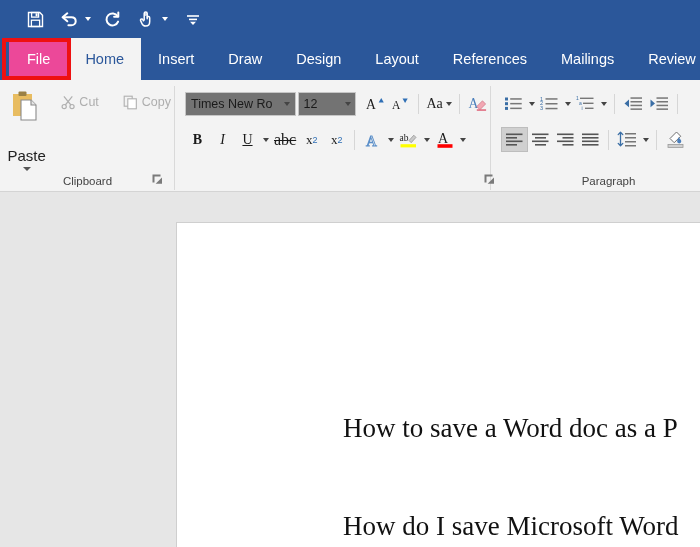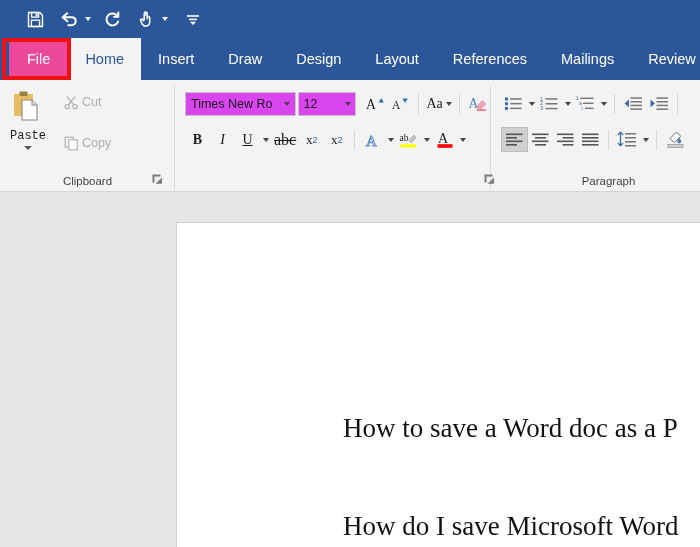--- a/index.html
+++ b/index.html
@@ -100,44 +100,44 @@
   .dialog-launcher svg { display: block; }
 
   
   .clipboard-group { width: 175px; display: flex; }
   .paste-btn {
     width: 56px; height: 84px;
     display: flex; flex-direction: column;
     align-items: center; justify-content: flex-start;
     padding-top: 6px;
   }
-  .paste-label { font-size: 12px; color: #222; margin-top: 2px; font-family: Liberation Mono, monospace; }
+  .paste-label { font-size: 15px; color: #222; margin-top: 20px; }
   .paste-caret {
     margin-top: 3px; width: 0; height: 0;
     border-left: 4px solid transparent;
     border-right: 4px solid transparent;
     border-top: 4.5px solid #555;
   }
-  .clip-cmds { padding-top: 8px; display: flex; flex-direction: column; gap: 19px; }
+  .clip-cmds { padding-top: 8px; display: flex; flex-direction: row; gap: 13px; }
   .clip-cmd {
     display: flex; align-items: center;
     height: 22px; padding: 0 4px;
     font-size: 12.5px;
   }
   .clip-cmd .ic { width: 22px; display: flex; align-items: center; justify-content: center; }
   .clip-cmd.disabled { color: #aeaeae; }
   .clip-cmd.enabled { color: #1a1a1a; }
 
   
   .font-group { width: 316px; padding-left: 10px; }
   .row { display: flex; align-items: center; height: 27px; }
   .row.r1 { margin-top: 7px; }
   .row.r2 { margin-top: 9px; }
   .combo {
-    height: 24px; background: #d946ef;
+    height: 24px; background: #737373;
     border: 1px solid #c6c6c6;
     display: flex; align-items: center;
     font-size: 12.5px; color: #1a1a1a;
     padding-left: 5px;
   }
   .combo .cb-text { flex: 1; white-space: nowrap; overflow: hidden; }
   .combo .cb-caret {
     width: 15px; display: flex; align-items: center; justify-content: center;
   }
   .combo .cb-caret:after {

